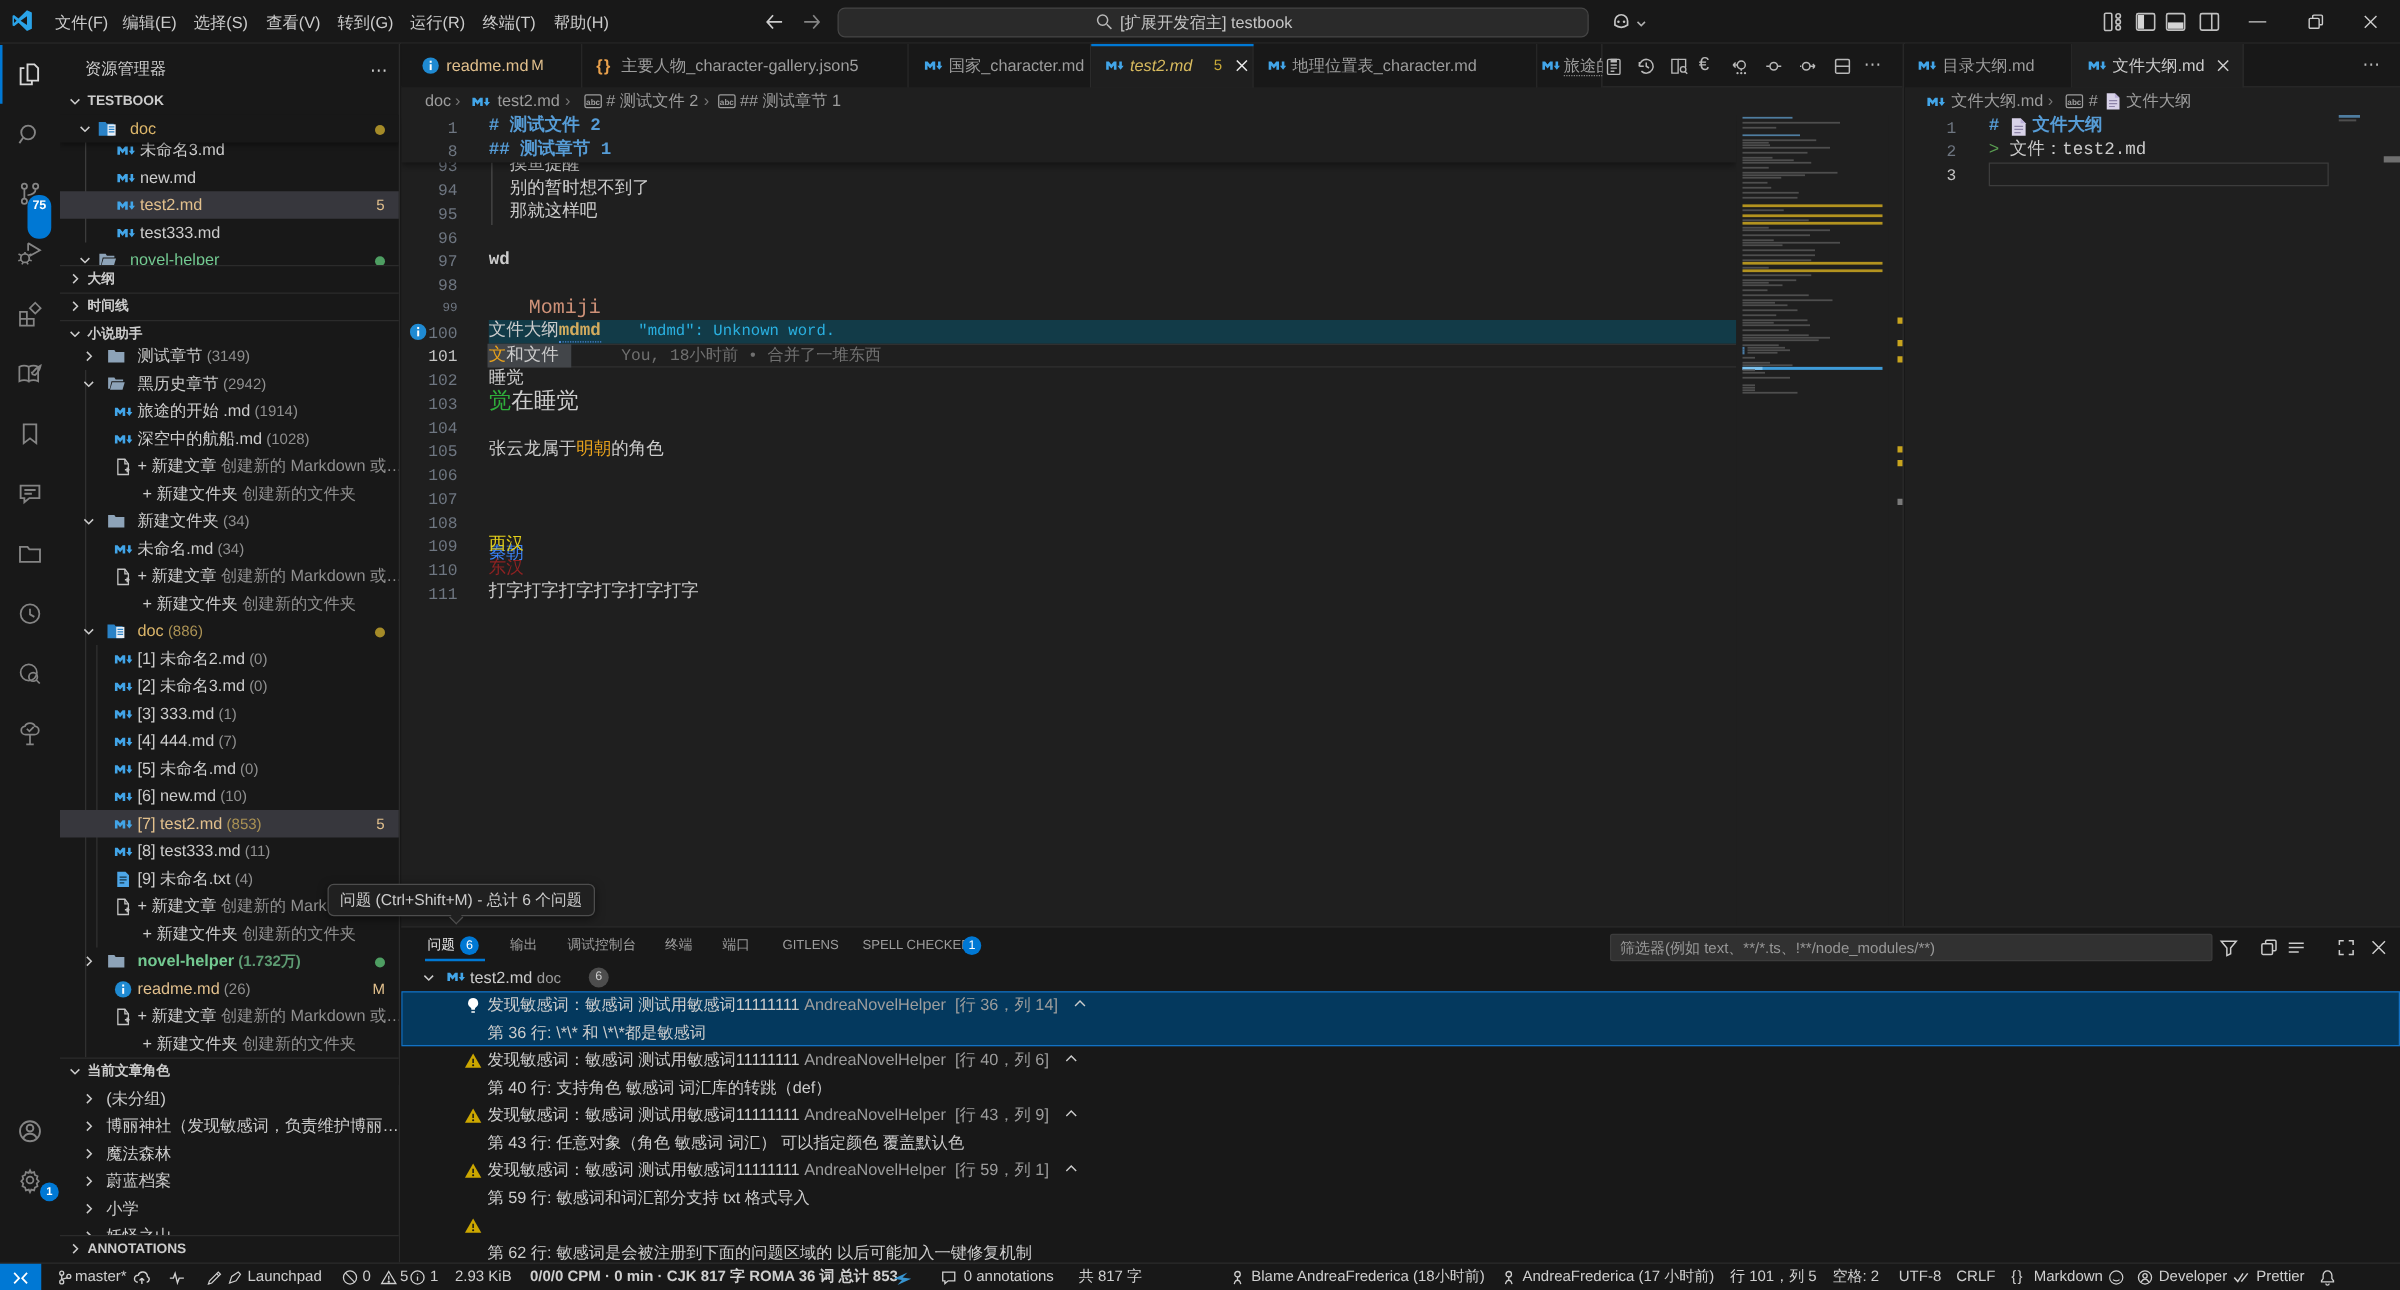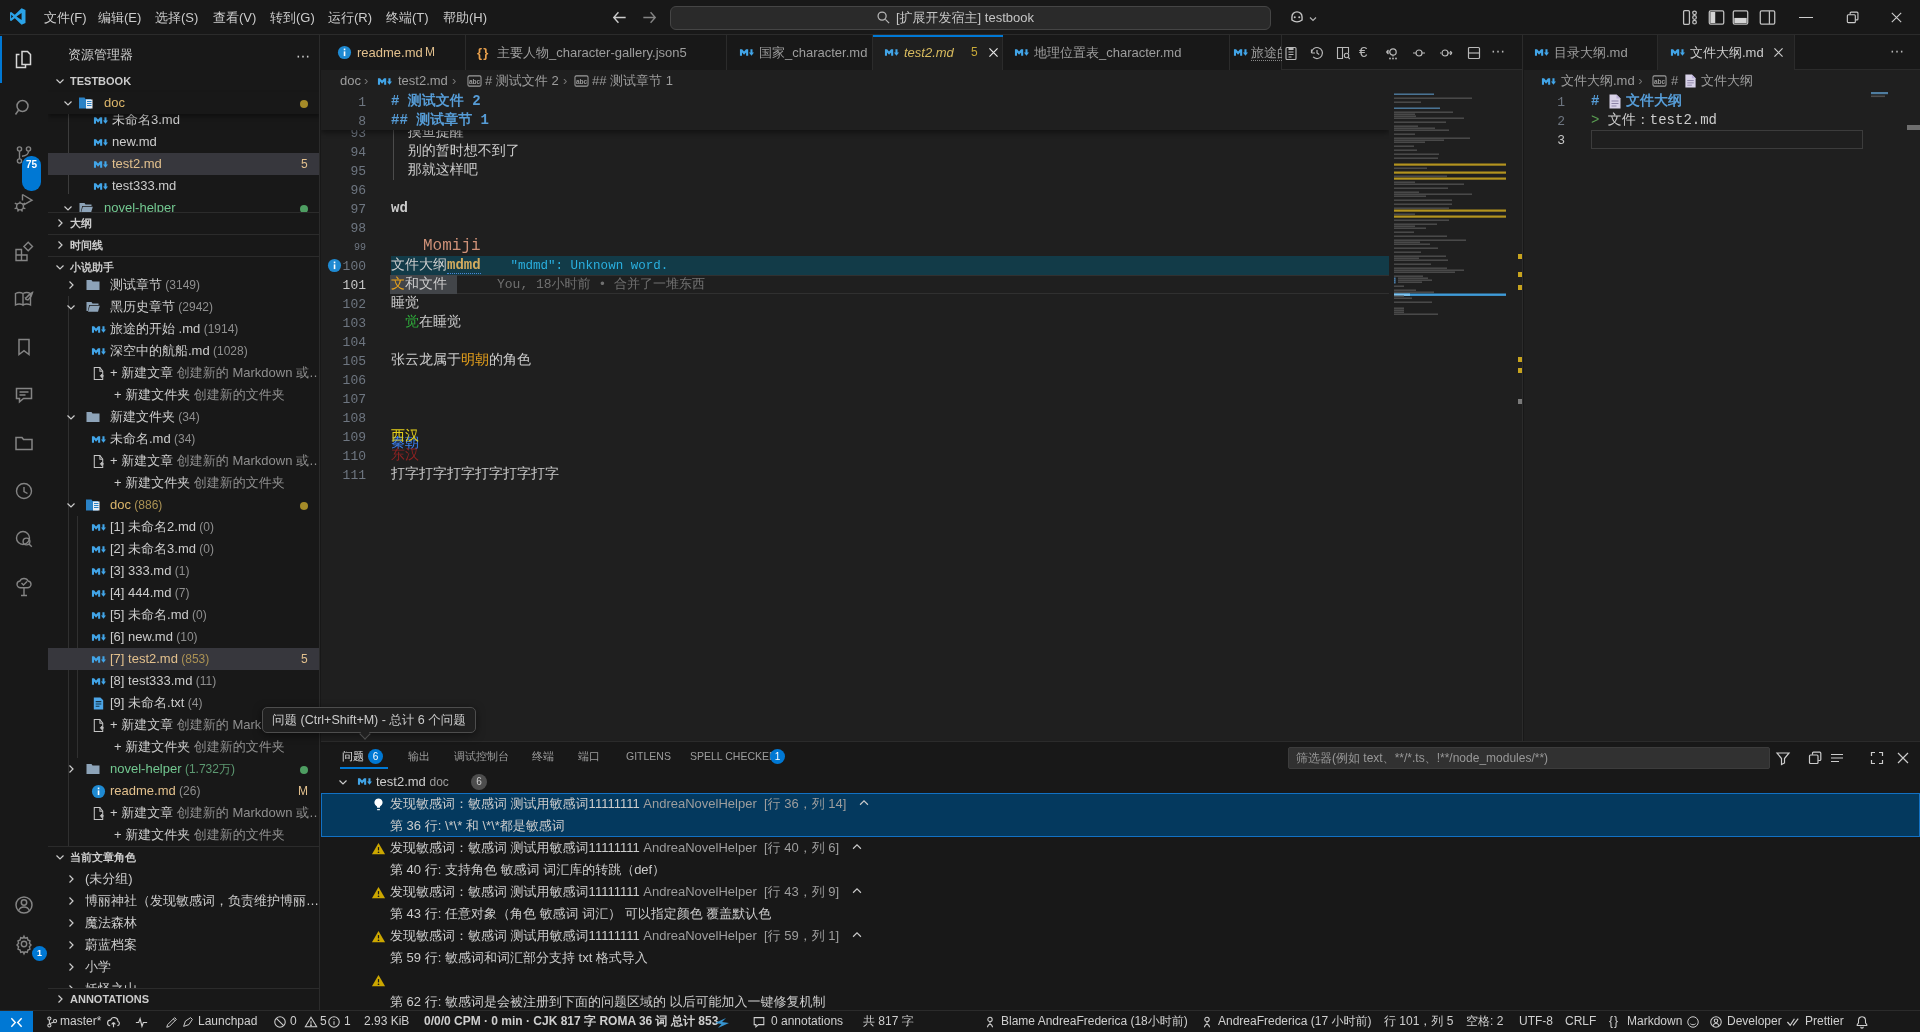--- a/index.html
+++ b/index.html
@@ -378,21 +378,21 @@
       <path stroke="#c5c5c5" stroke-width="1.3" d="M12 11.5h4M14 9.5v4" transform="translate(-2.5,-1)"></path>
     </svg>
 <div class="abs" style="left:62px;top:679px;height:22px;line-height:22px;font-size:13px;font-weight:normal;color:#cccccc;white-space:nowrap;">+ 新建文章<span style="color:#8f8f8f;"> 创建新的 Mark</span></div>
 <div class="abs" style="left:64px;top:701px;height:22px;line-height:22px;font-size:13px;font-weight:normal;color:#cccccc;white-space:nowrap;"><span style="margin-left:2px">+ 新建文件夹</span><span style="color:#8f8f8f;"> 创建新的文件夹</span></div>
 <svg class="abs" style="left:17px;top:728px" width="12" height="12" viewBox="0 0 12 12">
       <path fill="none" stroke="#cccccc" stroke-width="1.2" d="m4.5 2.5 3.5 3.5-3.5 3.5"></path>
     </svg>
 <svg class="abs" style="left:37px;top:726px" width="16" height="16" viewBox="0 0 16 16">
       <path fill="#8da3b8" d="M1.5 3h5l1 1.5h7v8.5h-13V3z"></path>
     </svg>
-<div class="abs" style="left:62px;top:723px;height:22px;line-height:22px;font-size:13px;font-weight:normal;color:#cccccc;white-space:nowrap;"><span style="color:#73c991">novel-helper</span><span style="color:#5d9a72;font-size:12px;"> (1.732万)</span></div>
+<div class="abs" style="left:62px;top:723px;height:22px;line-height:22px;font-size:13px;font-weight:bold;color:#cccccc;white-space:nowrap;"><span style="color:#73c991">novel-helper</span><span style="color:#5d9a72;font-size:12px;"> (1.732万)</span></div>
 <div class="abs" style="left:252px;top:731px;width:8px;height:8px;border-radius:4px;background:#4e9e62;"></div>
 <svg class="abs" style="left:43px;top:749px" width="15" height="15" viewBox="0 0 16 16">
       <circle cx="8" cy="8" r="7" fill="#1f8ad2"></circle>
       <rect x="7.2" y="6.8" width="1.7" height="5" fill="#fff"></rect>
       <rect x="7.2" y="3.8" width="1.7" height="1.8" fill="#fff"></rect>
     </svg>
 <div class="abs" style="left:62px;top:745px;height:22px;line-height:22px;font-size:13px;font-weight:normal;color:#cccccc;white-space:nowrap;"><span style="color:#e2c08d">readme.md</span><span style="color:#8f8f8f;font-size:12px;"> (26)</span></div>
 <div class="abs" style="left:250px;top:745px;height:22px;line-height:22px;font-size:12px;font-weight:normal;color:#e2c08d;white-space:nowrap;">M</div>
 <svg class="abs" style="left:43px;top:771px" width="15" height="15" viewBox="0 0 16 16">
       <path fill="none" stroke="#c5c5c5" stroke-width="1.1" d="M9.5 1.5H3.5v13h9V5.5l-3-4z"></path>
@@ -582,21 +582,21 @@
 <div class="abs mono" style="left:70px;top:126px;height:19px;line-height:19px;font-size:14px;white-space:pre;color:#cccccc;"></div>
 <div class="abs" style="left:0;top:145px;width:45px;height:19px;line-height:19px;font-size:10px;text-align:right;color:#6e7681;" class2="mono"><span class="mono">99</span></div>
 <div class="abs mono" style="left:70px;top:145px;height:19px;line-height:19px;font-size:16px;white-space:pre;color:#cccccc;margin-left:32px;"><span style="color:#ce9178">Momiji</span></div>
 <div class="abs" style="left:0;top:164px;width:45px;height:19px;line-height:19px;font-size:13px;text-align:right;color:#6e7681;" class2="mono"><span class="mono">100</span></div>
 <div class="abs mono" style="left:70px;top:164px;height:19px;line-height:19px;font-size:14px;white-space:pre;color:#cccccc;">文件大纲<b style="color:#d2ab5e;border-bottom:1.5px dotted #4a88d8">mdmd</b><span style="color:#2ab0e0;font-size:12.5px;margin-left:30px">"mdmd": Unknown word.</span></div>
 <div class="abs" style="left:0;top:183px;width:45px;height:19px;line-height:19px;font-size:13px;text-align:right;color:#c6c6c6;" class2="mono"><span class="mono">101</span></div>
 <div class="abs mono" style="left:70px;top:183px;height:19px;line-height:19px;font-size:14px;white-space:pre;color:#cccccc;"><span style="color:#e8a21c">文</span>和文件<span style="color:#707070;font-size:13px;margin-left:50px">You, 18小时前 • 合并了一堆东西</span></div>
 <div class="abs" style="left:0;top:202px;width:45px;height:19px;line-height:19px;font-size:13px;text-align:right;color:#6e7681;" class2="mono"><span class="mono">102</span></div>
 <div class="abs mono" style="left:70px;top:202px;height:19px;line-height:19px;font-size:14px;white-space:pre;color:#cccccc;">睡觉</div>
 <div class="abs" style="left:0;top:221px;width:45px;height:19px;line-height:19px;font-size:13px;text-align:right;color:#6e7681;" class2="mono"><span class="mono">103</span></div>
-<div class="abs mono" style="left:84px;top:221px;height:19px;line-height:19px;font-size:14px;white-space:pre;color:#cccccc;"><span style="color:#2fae3b">觉</span>在睡觉</div>
+<div class="abs mono" style="left:70px;top:221px;height:19px;line-height:19px;font-size:18px;white-space:pre;color:#cccccc;"><span style="color:#2fae3b">觉</span>在睡觉</div>
 <div class="abs" style="left:0;top:240px;width:45px;height:19px;line-height:19px;font-size:13px;text-align:right;color:#6e7681;" class2="mono"><span class="mono">104</span></div>
 <div class="abs mono" style="left:70px;top:240px;height:19px;line-height:19px;font-size:14px;white-space:pre;color:#cccccc;"></div>
 <div class="abs" style="left:0;top:259px;width:45px;height:19px;line-height:19px;font-size:13px;text-align:right;color:#6e7681;" class2="mono"><span class="mono">105</span></div>
 <div class="abs mono" style="left:70px;top:259px;height:19px;line-height:19px;font-size:14px;white-space:pre;color:#cccccc;">张云龙属于<span style="color:#e8a21c">明朝</span>的角色</div>
 <div class="abs" style="left:0;top:278px;width:45px;height:19px;line-height:19px;font-size:13px;text-align:right;color:#6e7681;" class2="mono"><span class="mono">106</span></div>
 <div class="abs mono" style="left:70px;top:278px;height:19px;line-height:19px;font-size:14px;white-space:pre;color:#cccccc;"></div>
 <div class="abs" style="left:0;top:297px;width:45px;height:19px;line-height:19px;font-size:13px;text-align:right;color:#6e7681;" class2="mono"><span class="mono">107</span></div>
 <div class="abs mono" style="left:70px;top:297px;height:19px;line-height:19px;font-size:14px;white-space:pre;color:#cccccc;"></div>
 <div class="abs" style="left:0;top:316px;width:45px;height:19px;line-height:19px;font-size:13px;text-align:right;color:#6e7681;" class2="mono"><span class="mono">108</span></div>
 <div class="abs mono" style="left:70px;top:316px;height:19px;line-height:19px;font-size:14px;white-space:pre;color:#3b82f6;margin-top:26px;">秦朝</div>

